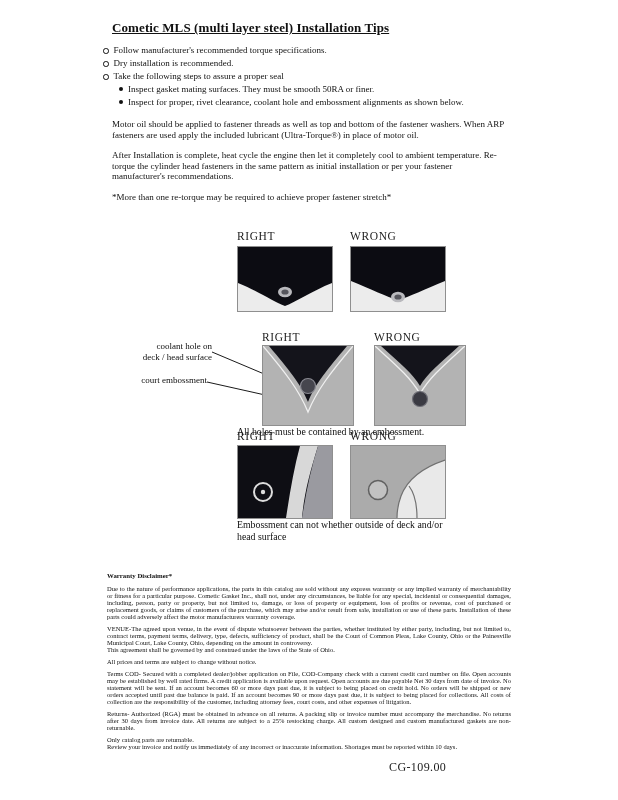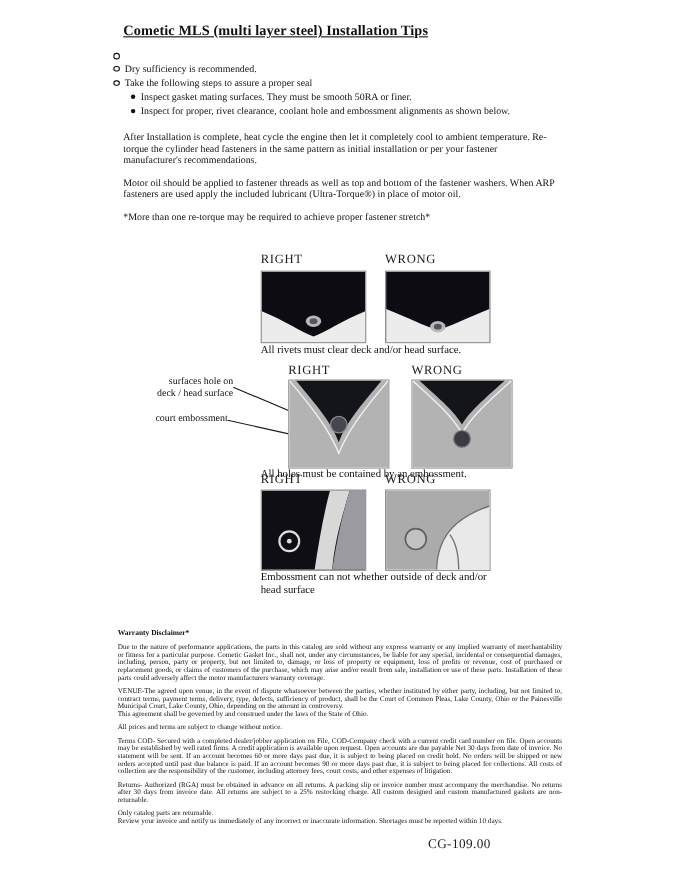--- a/index.html
+++ b/index.html
@@ -42,42 +42,43 @@
 </head>
 <body>
 
 <div class="page">
 
   <h1 class="title abs" style="left:112px; top:20px;">Cometic MLS (multi layer steel) Installation Tips</h1>
 
   <div class="tips abs" style="left:103px; top:45px;">
     <div class="tip">
       <span class="mk open"></span>
+      <span>Follow manufacturer's recommended torque specifications.</span>
     </div>
     <div class="tip">
       <span class="mk open"></span>
-      <span>Dry sufficiency is recommended.</span>
+      <span>Dry installation is recommended.</span>
     </div>
     <div class="tip">
       <span class="mk open"></span>
       <span>Take the following steps to assure a proper seal</span>
     </div>
     <div class="tip sub">
       <span class="mk fill"></span>
       <span>Inspect gasket mating surfaces.  They must be smooth 50RA or finer.</span>
     </div>
     <div class="tip sub">
       <span class="mk fill"></span>
       <span>Inspect for proper, rivet clearance, coolant hole and embossment alignments as shown below.</span>
     </div>
   </div>
 
   <div class="diesel abs" style="left:112px; top:119px;">
+    <p>Motor oil should be applied to fastener threads as well as top and bottom of the fastener washers. When ARP fasteners are used apply the included lubricant (Ultra-Torque®) in place of motor oil.</p>
     <p>After Installation is complete, heat cycle the engine then let it completely cool to ambient temperature. Re-torque the cylinder head fasteners in the same pattern as initial installation or per your fastener manufacturer's recommendations.</p>
-    <p>Motor oil should be applied to fastener threads as well as top and bottom of the fastener washers. When ARP fasteners are used apply the included lubricant (Ultra-Torque®) in place of motor oil.</p>
     <p>*More than one re-torque may be required to achieve proper fastener stretch*</p>
   </div>
 
   <div class="hdr" style="left:237px; top:230px;">RIGHT</div>
   <div class="hdr" style="left:350px; top:230px;">WRONG</div>
 
   <div class="panel" style="left:237px; top:246px;">
     <svg width="94" height="64" viewBox="0 0 94 64">
       <rect width="94" height="64" fill="#0c0c12"></rect>
       <path d="M0,36 C20,44 36,55 47,59 C58,55 74,44 94,36 L94,64 L0,64 Z" fill="#ececec"></path>
@@ -86,26 +87,25 @@
     </svg>
   </div>
   <div class="panel" style="left:350px; top:246px;">
     <svg width="94" height="64" viewBox="0 0 94 64">
       <rect width="94" height="64" fill="#0c0c12"></rect>
       <path d="M0,34 C20,42 36,50 47,53 C58,50 74,42 94,34 L94,64 L0,64 Z" fill="#ececec"></path>
       <ellipse cx="47" cy="50" rx="7" ry="5.2" fill="#b9b9bd"></ellipse>
       <ellipse cx="47" cy="50" rx="3.6" ry="2.6" fill="#55555c"></ellipse>
     </svg>
   </div>
-  <div class="caption" style="left:237px; top:313px;">All rivets must clear deck and/or head surface.</div>
 
   <div class="hdr" style="left:262px; top:331px; width:90px;">RIGHT</div>
   <div class="hdr" style="left:374px; top:331px; width:90px;">WRONG</div>
 
-  <div class="callout pre" style="left:118px; top:341px; width:94px;">surfaces hole on
+  <div class="callout pre" style="left:118px; top:341px; width:94px;">coolant hole on
 deck / head surface</div>
   <div class="callout" style="left:118px; top:375px; width:89px;">court embossment</div>
 
   <svg class="abs" style="left:204px; top:344px;" width="96" height="64" viewBox="0 0 96 64">
     <line x1="8" y1="8" x2="91" y2="43" stroke="#1a1a1a" stroke-width="1"></line>
     <line x1="3" y1="38" x2="88" y2="57" stroke="#1a1a1a" stroke-width="1"></line>
   </svg>
 
   <div class="panel" style="left:262px; top:345px;">
     <svg width="90" height="79" viewBox="0 0 90 79">

